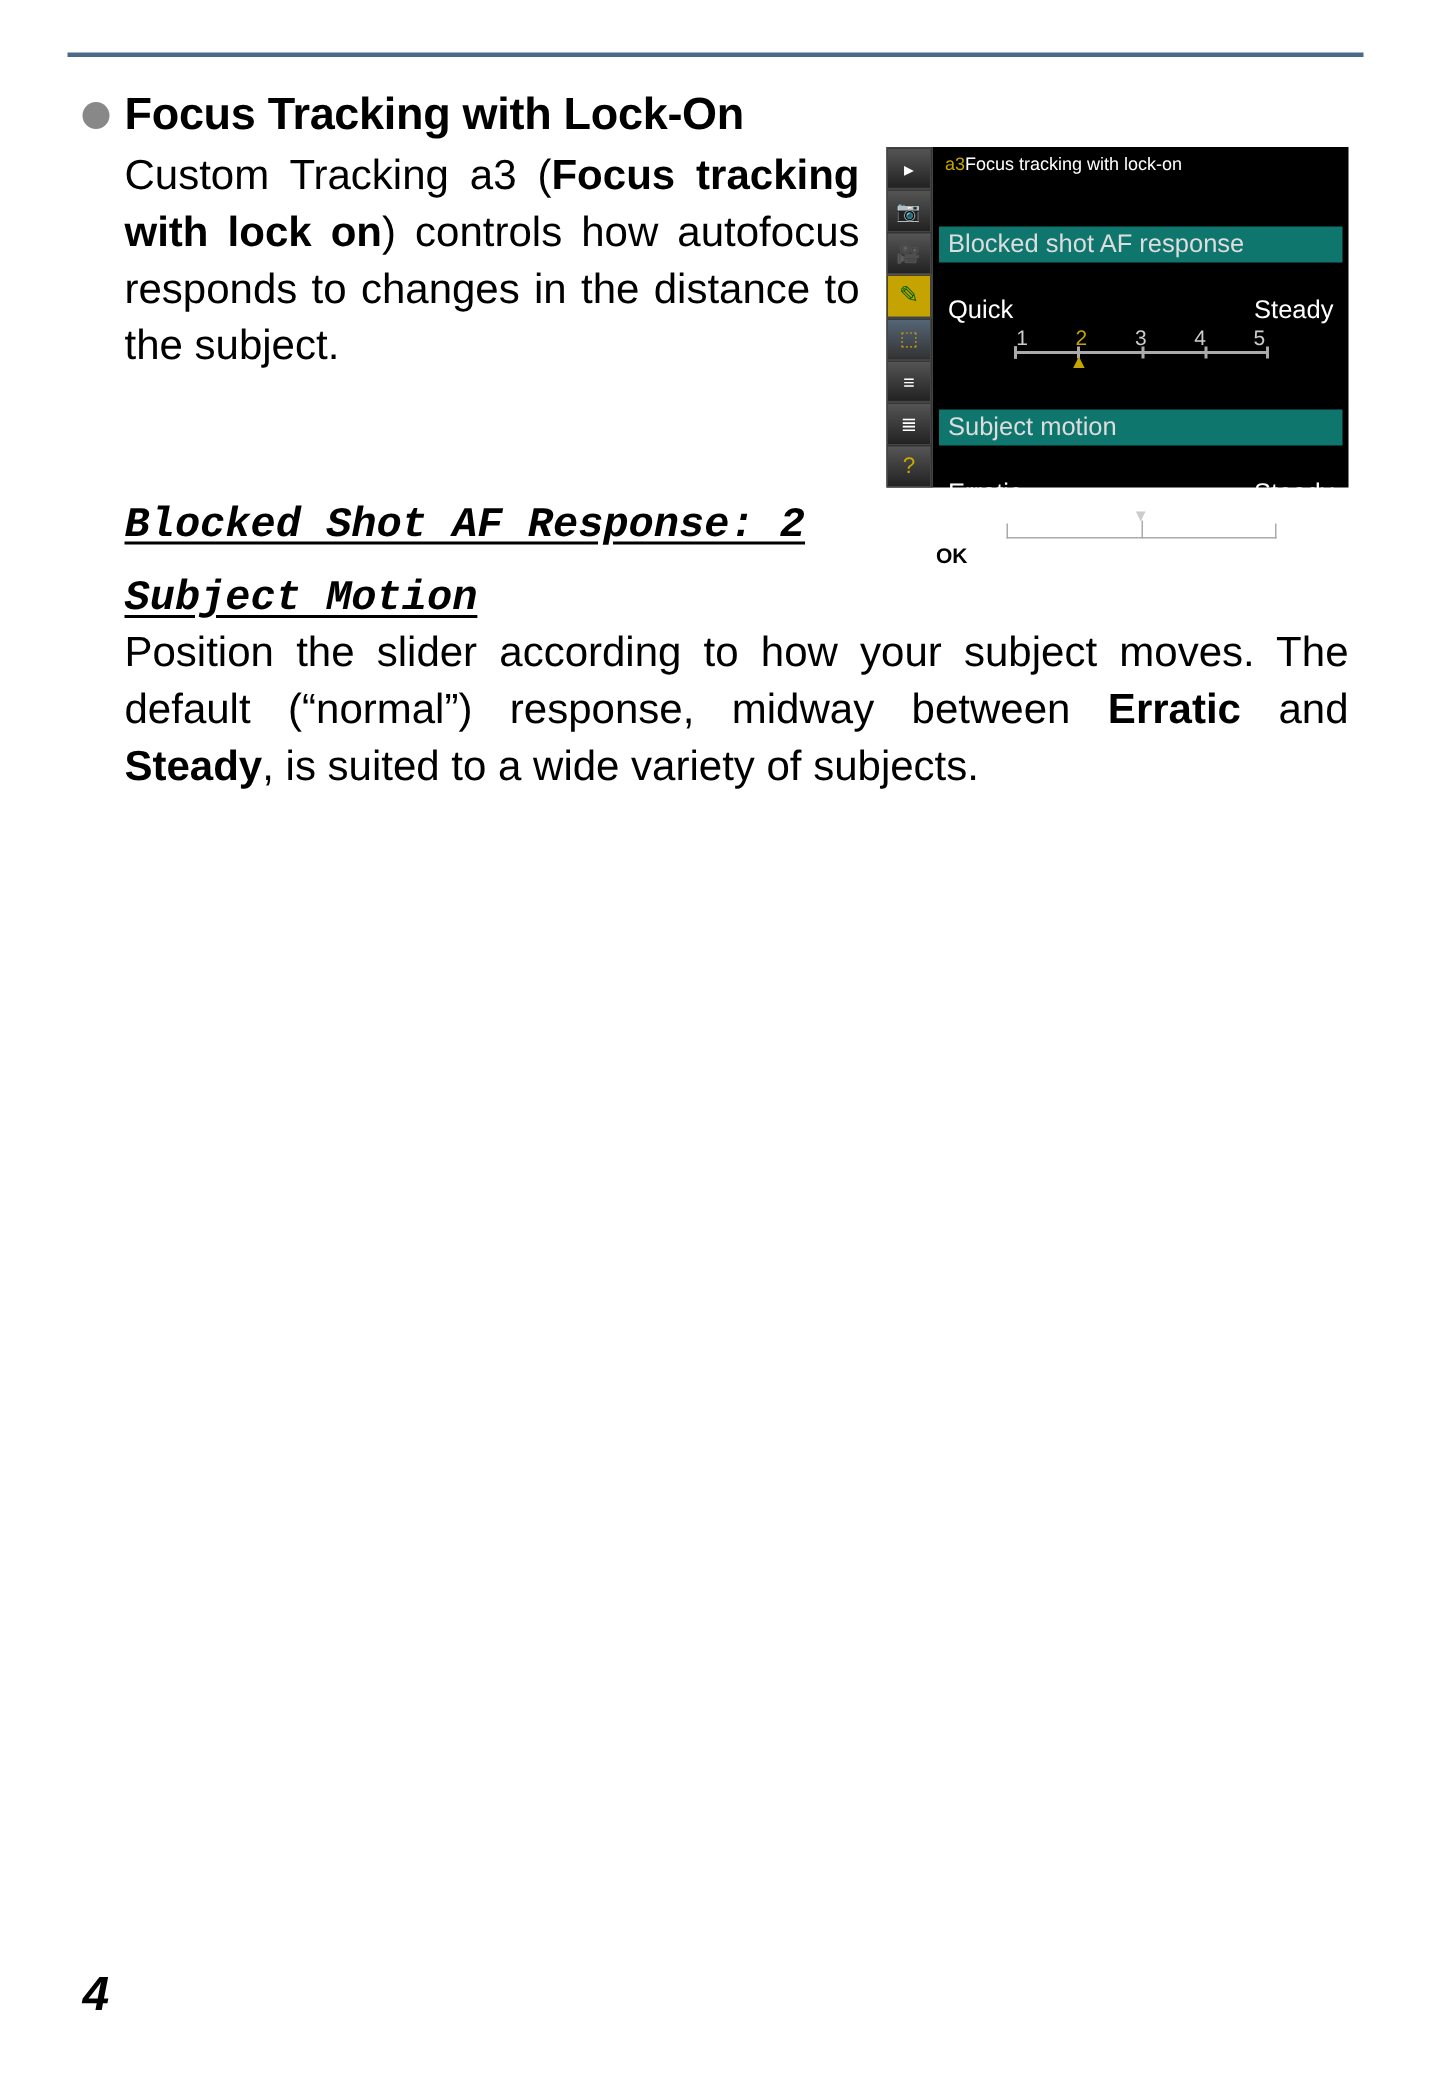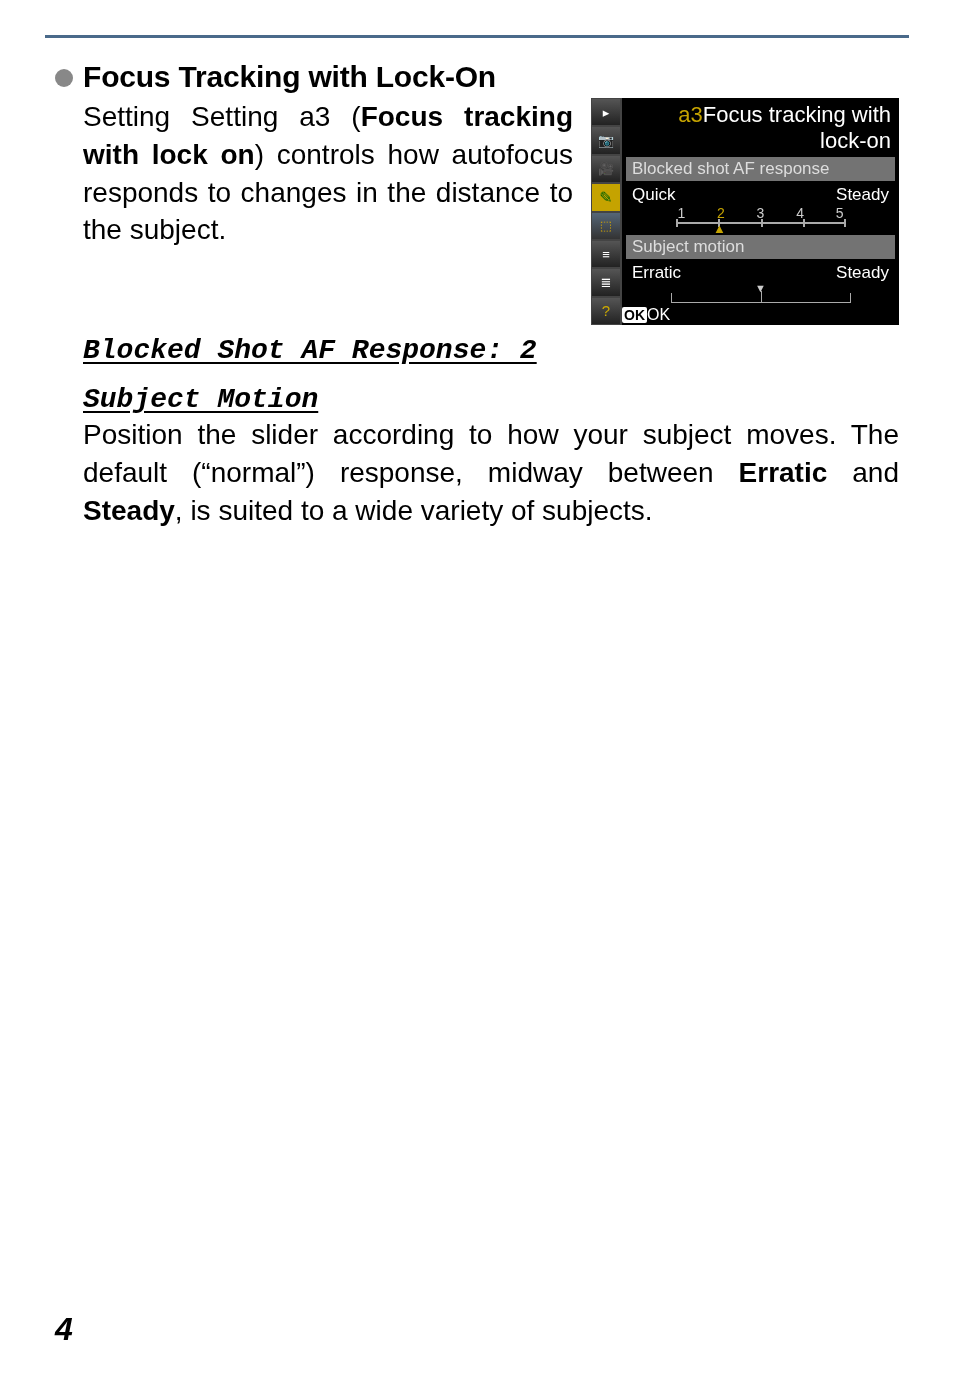--- a/index.html
+++ b/index.html
@@ -99,37 +99,37 @@
       color: #ccaa00;
       font-size: 15px;
     }
     .camera-main {
       flex: 1;
       padding: 0;
       border-left: 1px solid #444;
     }
     .ui-title {
       padding: 4px 8px 3px 8px;
-      font-size: 22px;
-      text-align: right;
+      font-size: 12px;
     }
     .ui-title .prefix {
       color: #c5a300;
     }
     .ui-group {
       margin: 0 4px;
     }
     .ui-group-title {
-      background: #737373;
+      background: #0f766e;
       padding: 2px 6px;
       font-size: 17px;
       color: #ddd;
+      margin-top: 32px;
     }
     .ui-controls {
-      padding: 4px 6px 6px 6px;
+      padding: 22px 6px 6px 6px;
       display: flex;
       justify-content: space-between;
       align-items: flex-start;
     }
     .ui-slider-row {
       display: flex;
       justify-content: center;
       margin-top: -6px;
     }
     .slider-5 {
@@ -250,21 +250,21 @@
 <div class="top-rule"></div>
 
 <div class="section-header">
   <div class="bullet"></div>
   <div class="section-title">Focus Tracking with Lock-On</div>
 </div>
 
 <div class="body-wrap">
   <div class="intro-row">
     <div class="intro-text">
-      <span>Setting Setting a3 (</span><span class="bold">Focus tracking with lock on</span><span>) controls how autofo­cus responds to changes in the dis­tance to the subject.</span>
+      <span>Custom Tracking a3 (</span><span class="bold">Focus tracking with lock on</span><span>) controls how autofo­cus responds to changes in the dis­tance to the subject.</span>
     </div>
 
     <div class="camera-ui">
       <div class="camera-sidebar">
         <div class="side-icon">▸</div>
         <div class="side-icon">📷</div>
         <div class="side-icon">🎥</div>
         <div class="side-icon pencil">✎</div>
         <div class="side-icon retouch">⬚</div>
         <div class="side-icon">≡</div>

